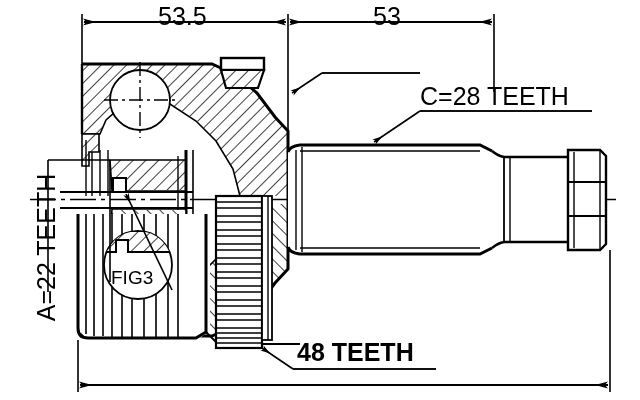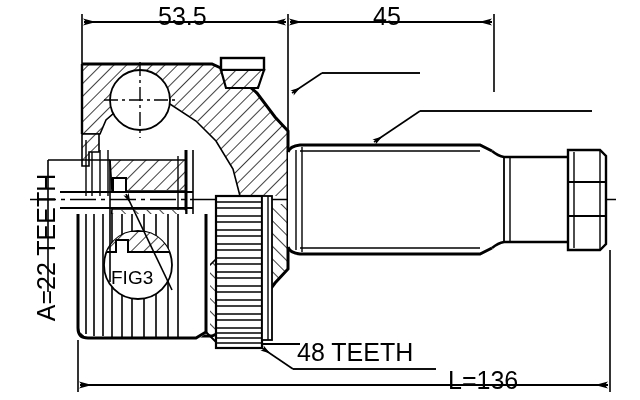--- a/index.html
+++ b/index.html
@@ -24,21 +24,21 @@
     position: absolute;
     font-family: "Liberation Sans", sans-serif;
     color: #000000;
     white-space: nowrap;
     line-height: 1;
   }
   .t-535 { left: 158px; top: 4px;  font-size: 25px; }
   .t-53  { left: 373px; top: 4px;  font-size: 25px; }
   .t-b58 { left: 325px; top: 46px; font-size: 25px; }
   .t-c28 { left: 420px; top: 84px; font-size: 25px; }
-  .t-48  { left: 297px; top: 340px; font-size: 25px; }
+  .t-48  { left: 297px; top: 340px; font-size: 25px; font-weight: bold; }
   .t-l136{ left: 448px; top: 368px; font-size: 25px; }
   .t-fig3{ left: 111px; top: 268px; font-size: 19px; }
   .t-a22 {
     left: -27px; top: 235px;
     font-size: 25px;
     transform: rotate(-90deg);
     transform-origin: 50% 50%;
   }
 </style>
 </head>
@@ -290,25 +290,25 @@
 
     <g>
       <line x1="322" y1="73" x2="420" y2="73" stroke="#000" stroke-width="1.6"></line>
       <line x1="420" y1="111" x2="592" y2="111" stroke="#000" stroke-width="1.6"></line>
       <line x1="293" y1="369" x2="436" y2="369" stroke="#000" stroke-width="1.6"></line>
     </g>
   </svg>
 
   <div class="dim-text t-535">53.5</div>
 
-  <div class="dim-text t-53">45</div>
-
-
+  <div class="dim-text t-53">53</div>
+
+
+  <div class="dim-text t-c28">C=28 TEETH</div>
 
   <div class="dim-text t-48">48 TEETH</div>
 
-  <div class="dim-text t-l136">L=136</div>
 
   <div class="dim-text t-fig3">FIG3</div>
 
   <div class="dim-text t-a22">A=22 TEETH</div>
 
 </div>
 
 </body></html>

